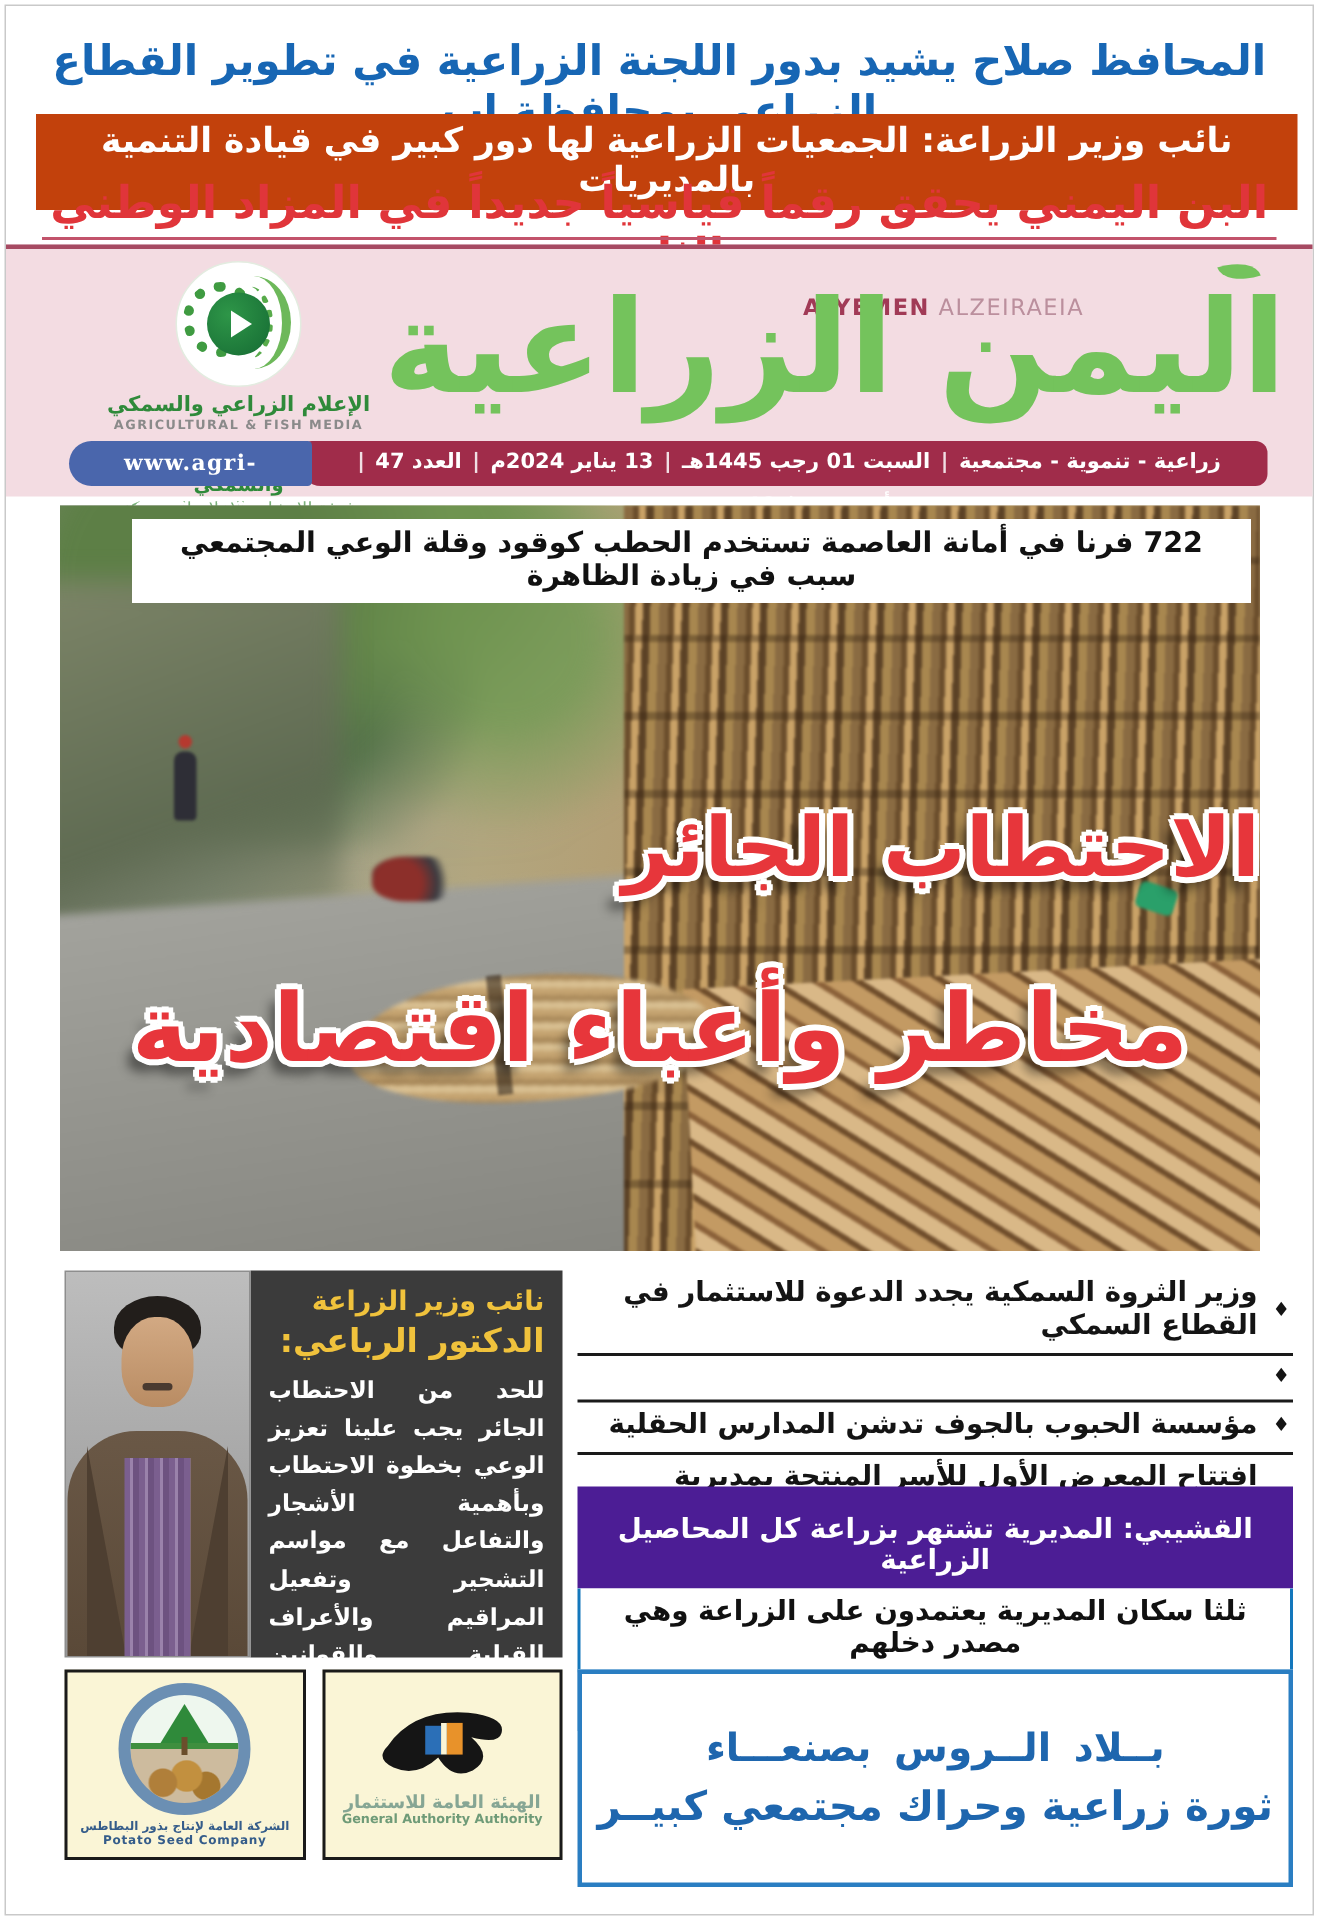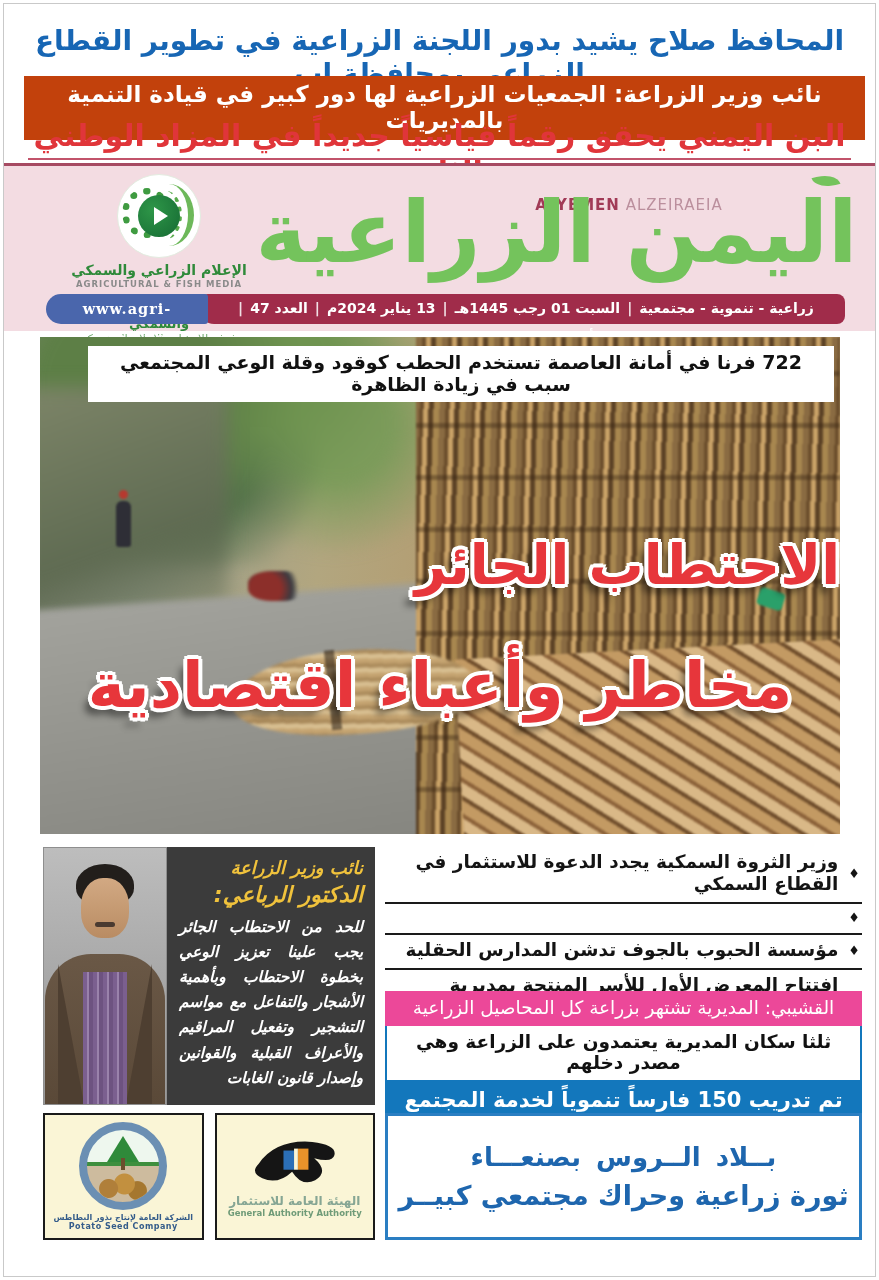--- a/index.html
+++ b/index.html
@@ -104,34 +104,34 @@
   .ph-head.l2 { top:312px; font-size:63px; }
 
   
   .news { position:absolute; top:847px; left:385px; right:17px; direction:rtl; }
   .news-item { display:flex; align-items:center; gap:10px; font-size:18.5px; font-weight:bold;
     color:#141414; border-bottom:2px solid #1a1a1a; padding:4px 2px 7px; line-height:1.2; }
   .news-item:last-child { border-bottom:none; }
   .news-item .dia { font-size:13px; margin-top:2px; }
 
   .qbox { position:absolute; top:991px; left:385px; right:17px; direction:rtl; }
-  .qbox .bar1 { background:#ec4899; color:#fff; font-size:18.5px; font-weight:normal;
-    text-align:center; padding:6px 8px 8px; }
+  .qbox .bar1 { background:#4c1d95; color:#fff; font-size:18.5px; font-weight:bold;
+    text-align:center; padding:18px 8px 8px; }
   .qbox .bar2 { background:#fff; color:#111; font-size:18.5px; font-weight:bold; text-align:center;
     border:2px solid #1377bc; border-top:none; padding:5px 8px 7px; }
   .qbox .bar3 { background:#1377bc; color:#fff; font-size:21px; font-weight:bold;
     text-align:center; padding:6px 8px 9px; }
 
-  .bbox { position:absolute; top:1113px; left:385px; right:17px; height:127px;
+  .bbox { position:absolute; top:1113px; left:385px; right:17px; height:145px;
     border:3px solid #2a7ec2; background:#fff; direction:rtl; text-align:center;
     display:flex; flex-direction:column; justify-content:center; gap:8px; }
   .bbox .t1 { color:#1e66ae; font-size:26px; font-weight:bold; word-spacing:6px; }
   .bbox .t2 { color:#1e66ae; font-size:27px; font-weight:bold; }
 
-  .interview { position:absolute; top:847px; left:43px; width:332px; height:258px; display:flex;font-style:italic; }
+  .interview { position:absolute; top:847px; left:43px; width:332px; height:258px; display:flex; }
   .manphoto { position:relative; width:124px; height:100%; overflow:hidden;
     background:linear-gradient(180deg,#bdbdbd,#a6a6a6 55%,#989898); border:1px solid #8e8e8e; }
   .man-hair { position:absolute; top:16px; left:50%; transform:translateX(-50%); width:58px; height:42px;
     background:#221e1b; border-radius:50% 50% 42% 42%; }
   .man-face { position:absolute; top:30px; left:50%; transform:translateX(-50%); width:48px; height:60px;
     background:linear-gradient(#d2a983,#b98c63); border-radius:46% 46% 42% 42%; }
   .man-stache { position:absolute; top:74px; left:50%; transform:translateX(-50%); width:20px; height:5px;
     background:#4a3a30; border-radius:3px; }
   .man-body { position:absolute; bottom:0; left:50%; transform:translateX(-50%); width:120px; height:150px;
     background:linear-gradient(#6a5846,#5a4938); border-radius:46px 46px 0 0; }

